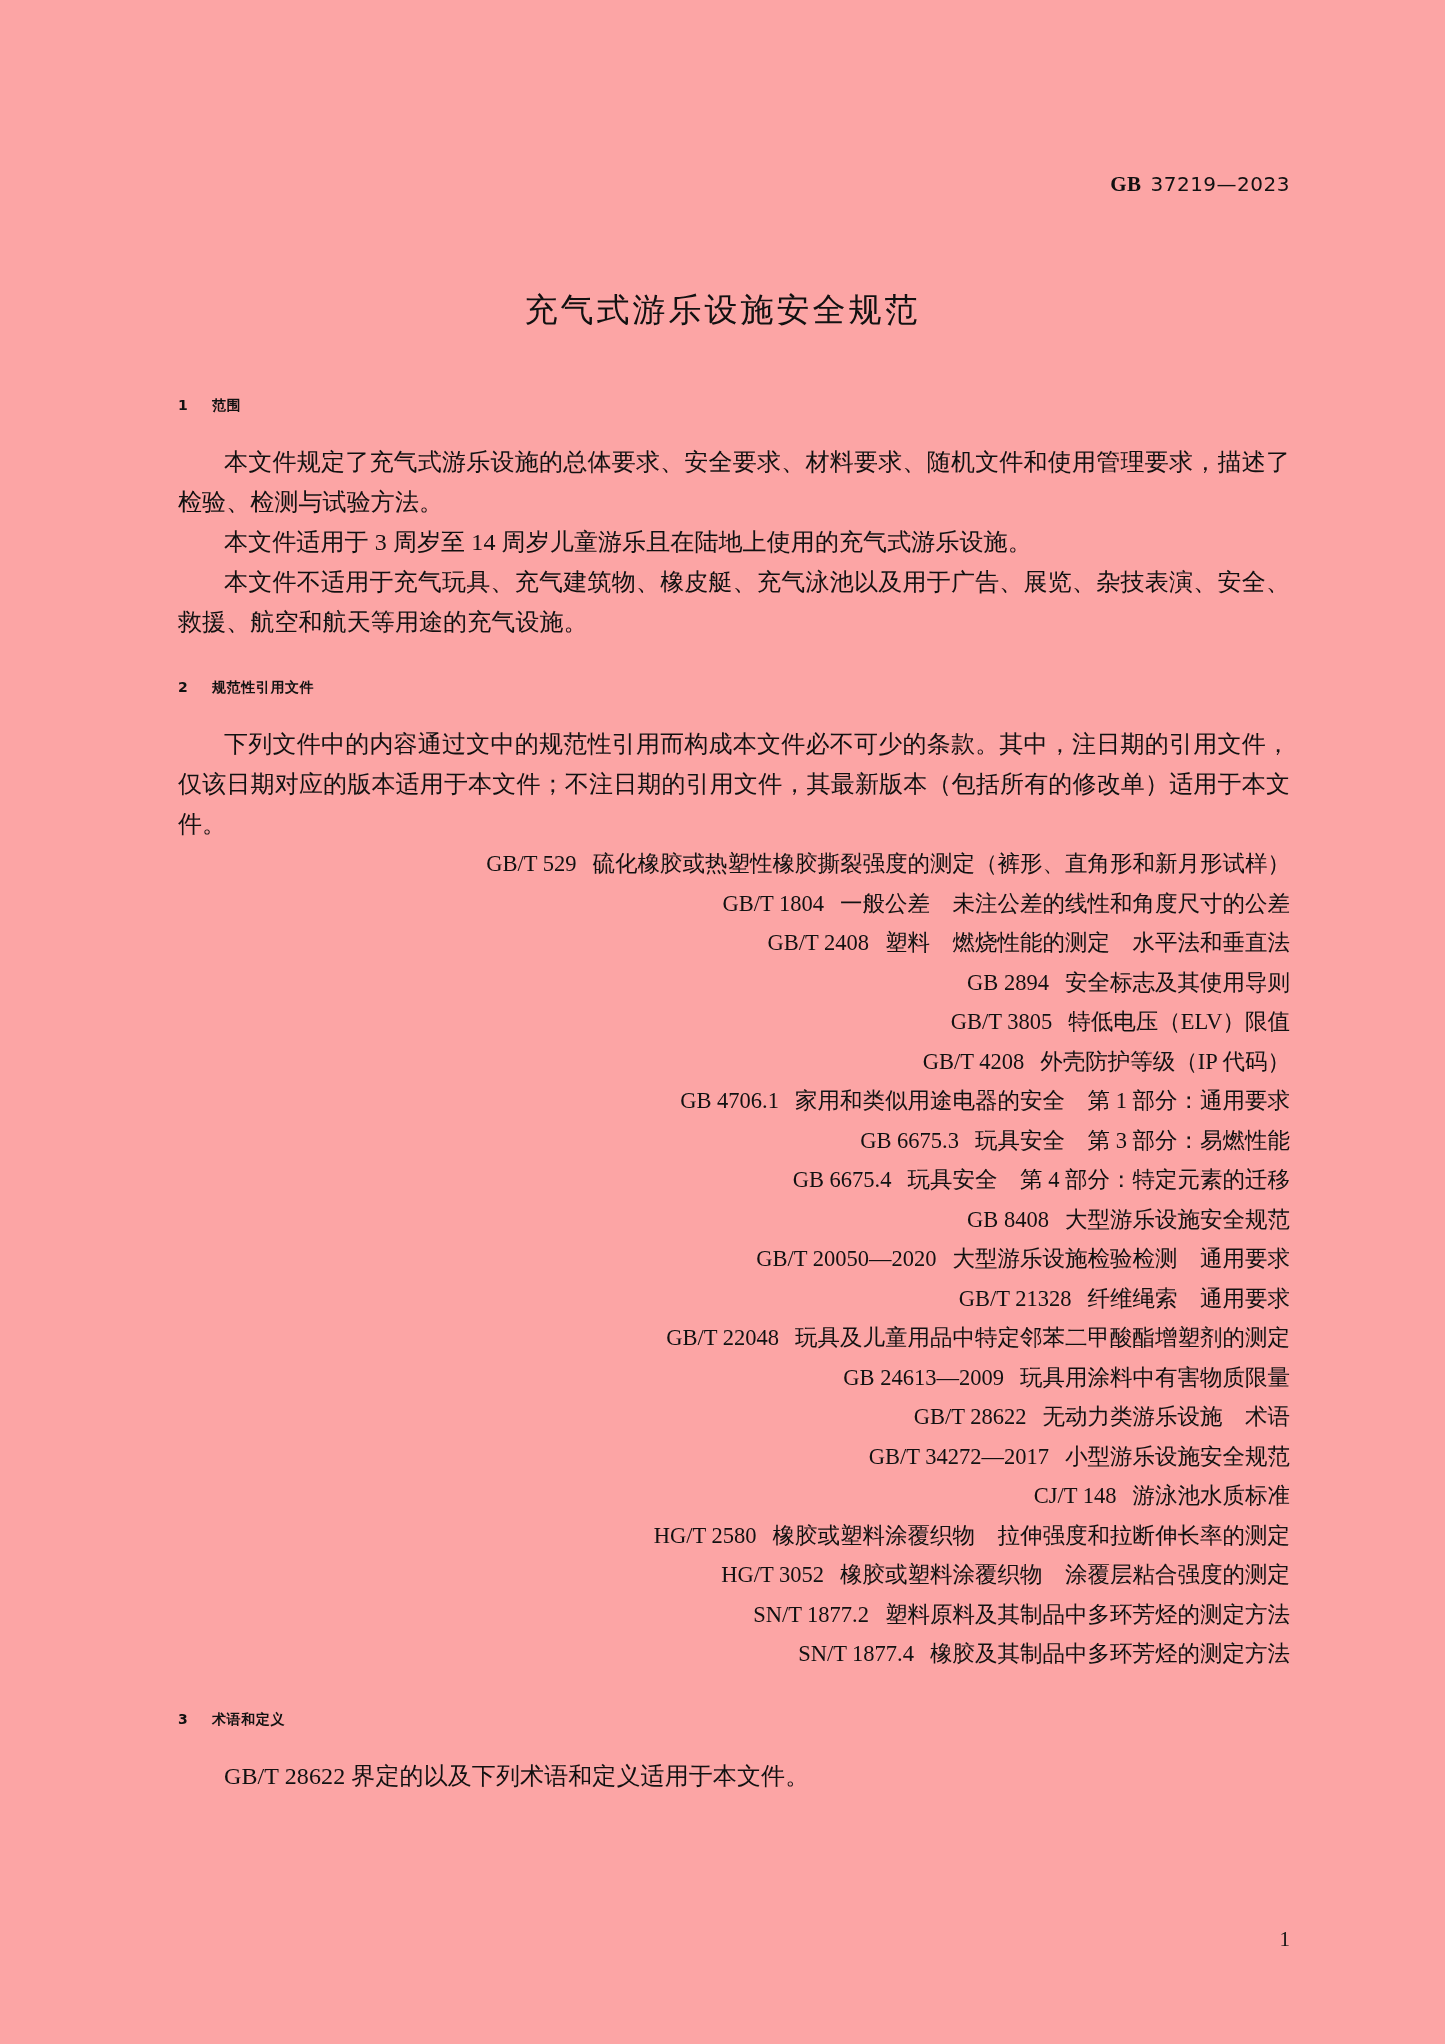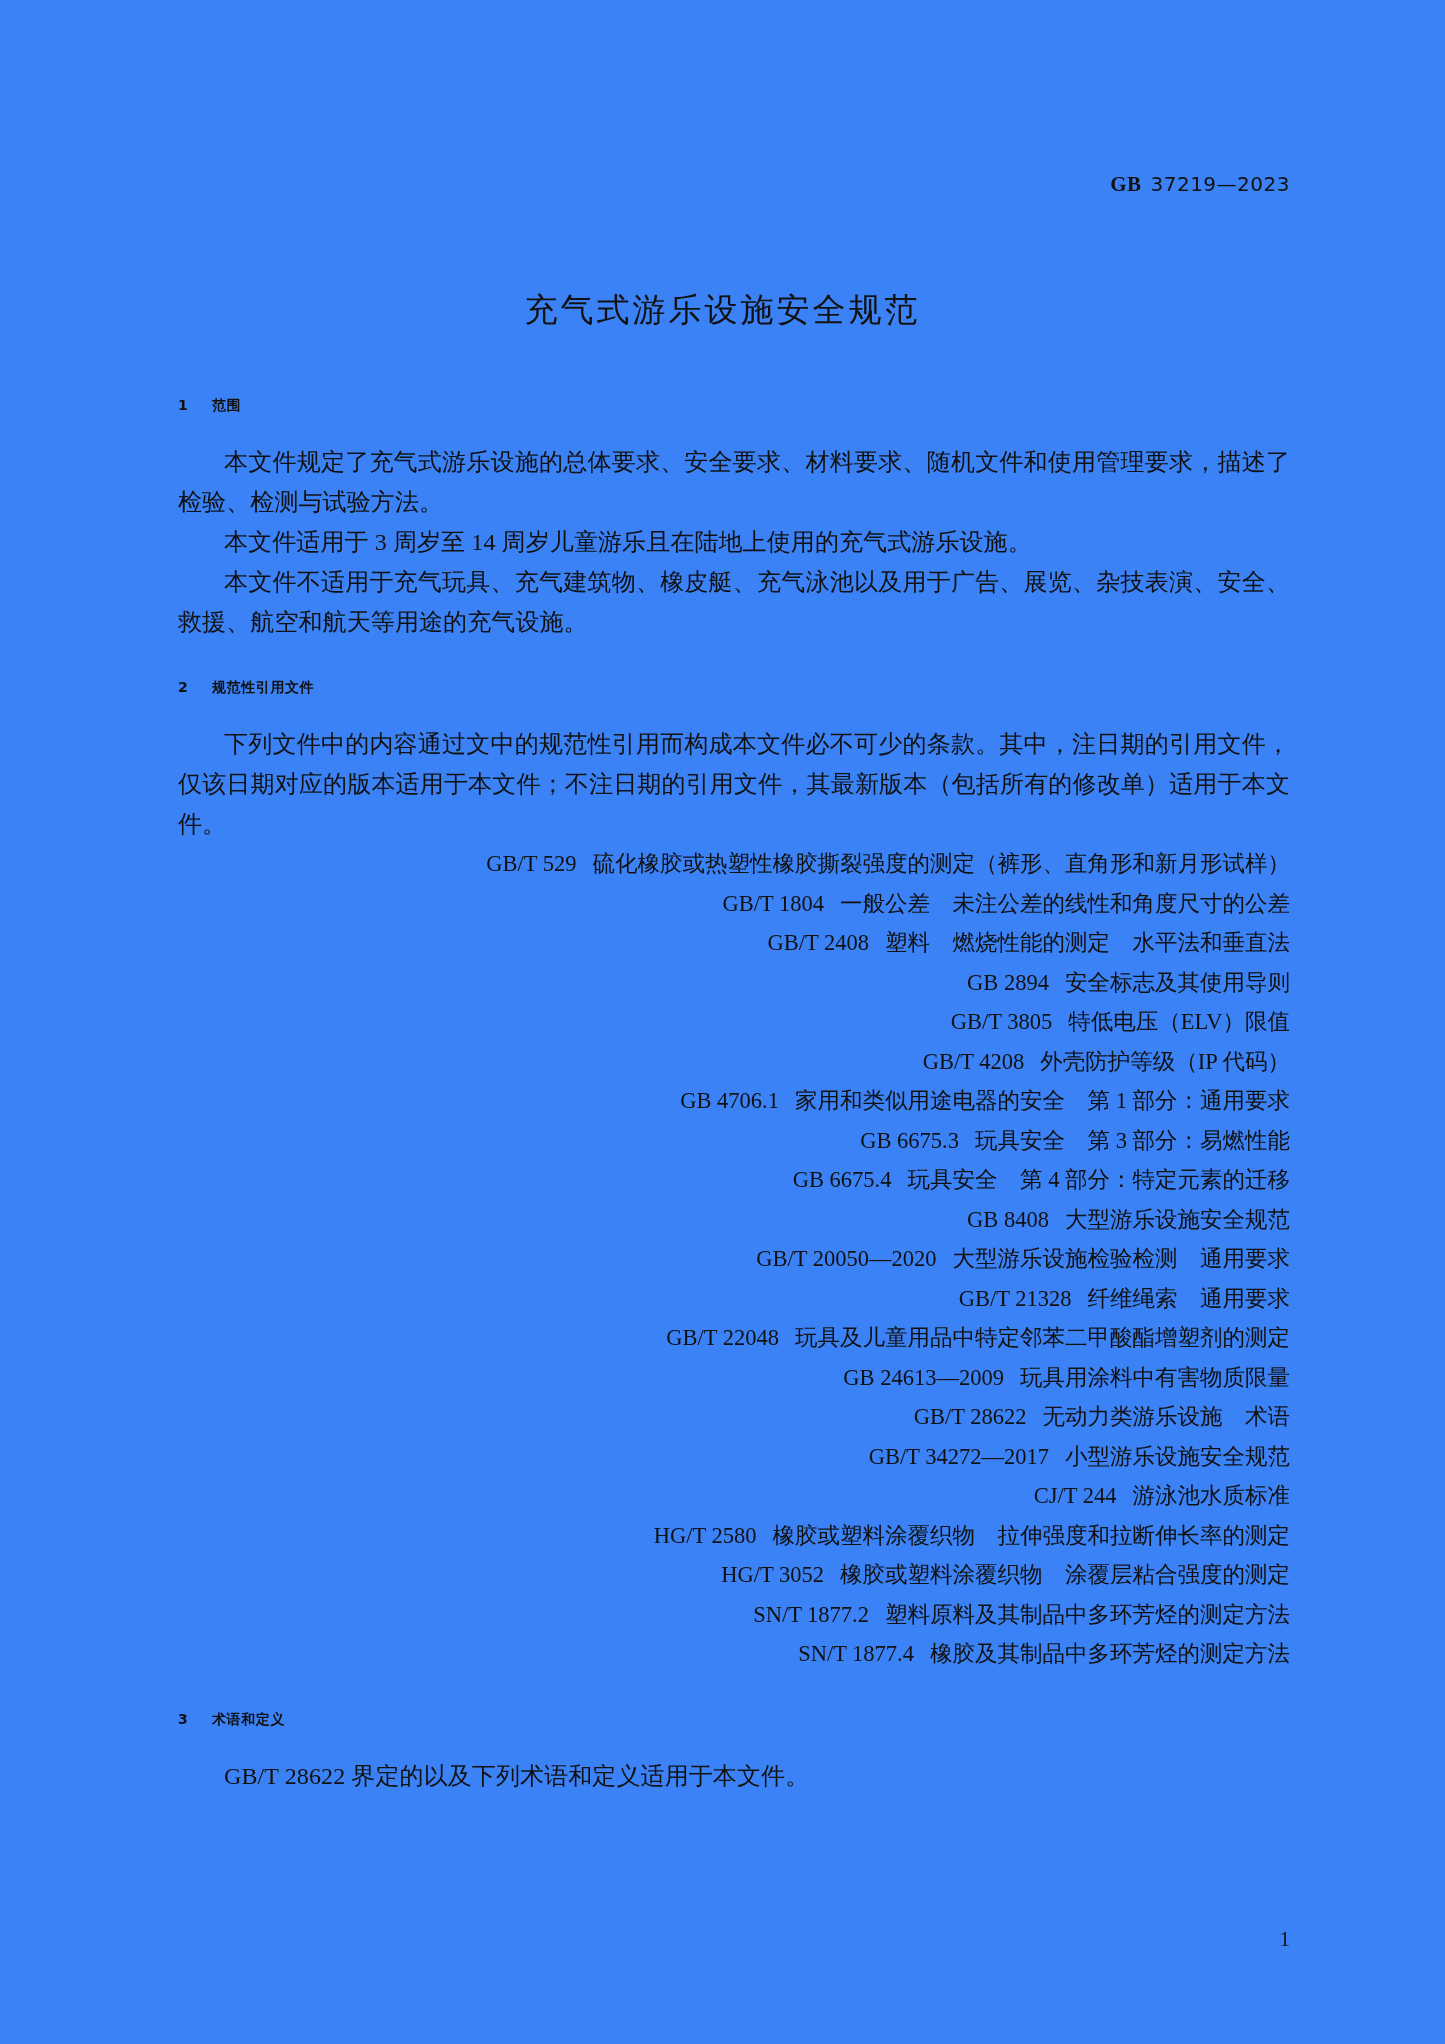--- a/index.html
+++ b/index.html
@@ -4,21 +4,21 @@
 <style>
   html, body {
     margin: 0;
     padding: 0;
     background: #ffffff;
   }
   .page {
     position: relative;
     width: 1445px;
     height: 2044px;
-    background: #3b82f6;
+    background: #fca5a5;
     margin: 0 auto;
     overflow: hidden;
     font-family: "Liberation Serif", "DejaVu Serif", serif;
     color: #111111;
     box-sizing: border-box;
     padding-left: 36px;
   }
 
   
   .page-header {
@@ -160,21 +160,21 @@
       <li><span class="ref-code">GB 4706.1</span><span class="ref-title">家用和类似用途电器的安全　第 1 部分：通用要求</span></li>
       <li><span class="ref-code">GB 6675.3</span><span class="ref-title">玩具安全　第 3 部分：易燃性能</span></li>
       <li><span class="ref-code">GB 6675.4</span><span class="ref-title">玩具安全　第 4 部分：特定元素的迁移</span></li>
       <li><span class="ref-code">GB 8408</span><span class="ref-title">大型游乐设施安全规范</span></li>
       <li><span class="ref-code">GB/T 20050—2020</span><span class="ref-title">大型游乐设施检验检测　通用要求</span></li>
       <li><span class="ref-code">GB/T 21328</span><span class="ref-title">纤维绳索　通用要求</span></li>
       <li><span class="ref-code">GB/T 22048</span><span class="ref-title">玩具及儿童用品中特定邻苯二甲酸酯增塑剂的测定</span></li>
       <li><span class="ref-code">GB 24613—2009</span><span class="ref-title">玩具用涂料中有害物质限量</span></li>
       <li><span class="ref-code">GB/T 28622</span><span class="ref-title">无动力类游乐设施　术语</span></li>
       <li><span class="ref-code">GB/T 34272—2017</span><span class="ref-title">小型游乐设施安全规范</span></li>
-      <li><span class="ref-code">CJ/T 244</span><span class="ref-title">游泳池水质标准</span></li>
+      <li><span class="ref-code">CJ/T 148</span><span class="ref-title">游泳池水质标准</span></li>
       <li><span class="ref-code">HG/T 2580</span><span class="ref-title">橡胶或塑料涂覆织物　拉伸强度和拉断伸长率的测定</span></li>
       <li><span class="ref-code">HG/T 3052</span><span class="ref-title">橡胶或塑料涂覆织物　涂覆层粘合强度的测定</span></li>
       <li><span class="ref-code">SN/T 1877.2</span><span class="ref-title">塑料原料及其制品中多环芳烃的测定方法</span></li>
       <li><span class="ref-code">SN/T 1877.4</span><span class="ref-title">橡胶及其制品中多环芳烃的测定方法</span></li>
     </ul>
 
     <div class="gap-before-heading"></div>
 
     <h2 class="section-heading">
       <span class="num">3</span><span>术语和定义</span>

